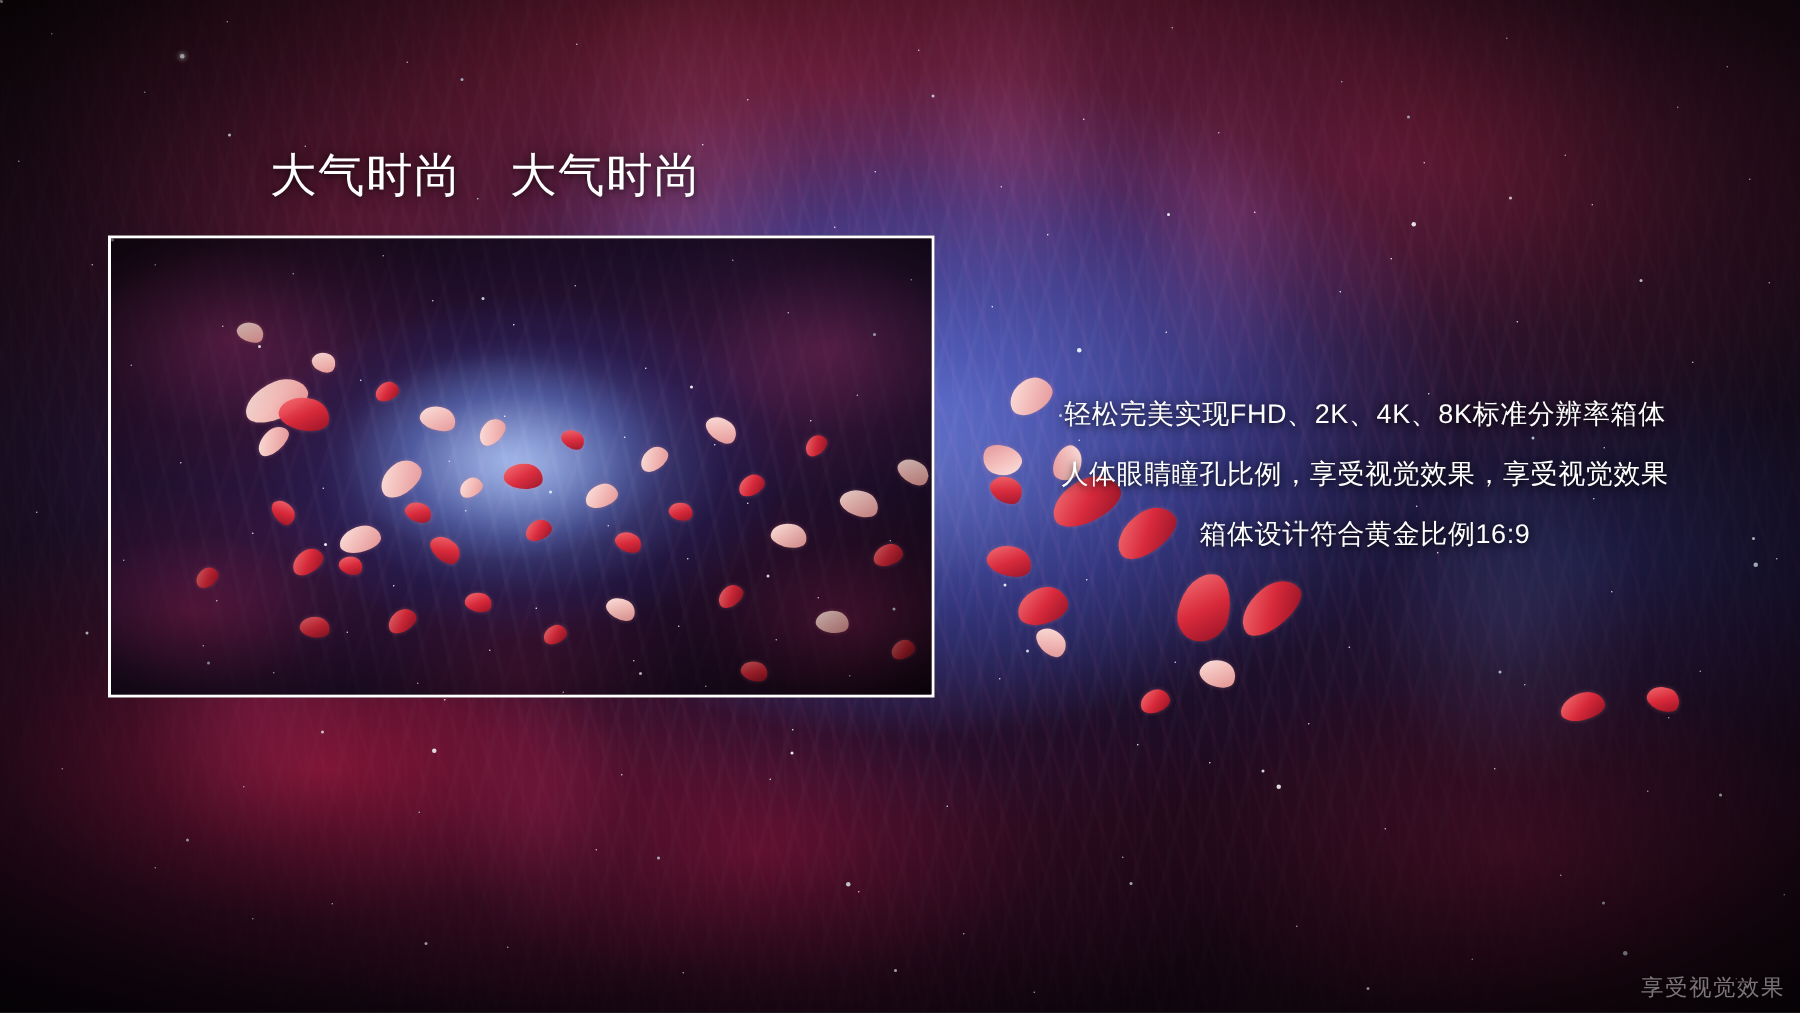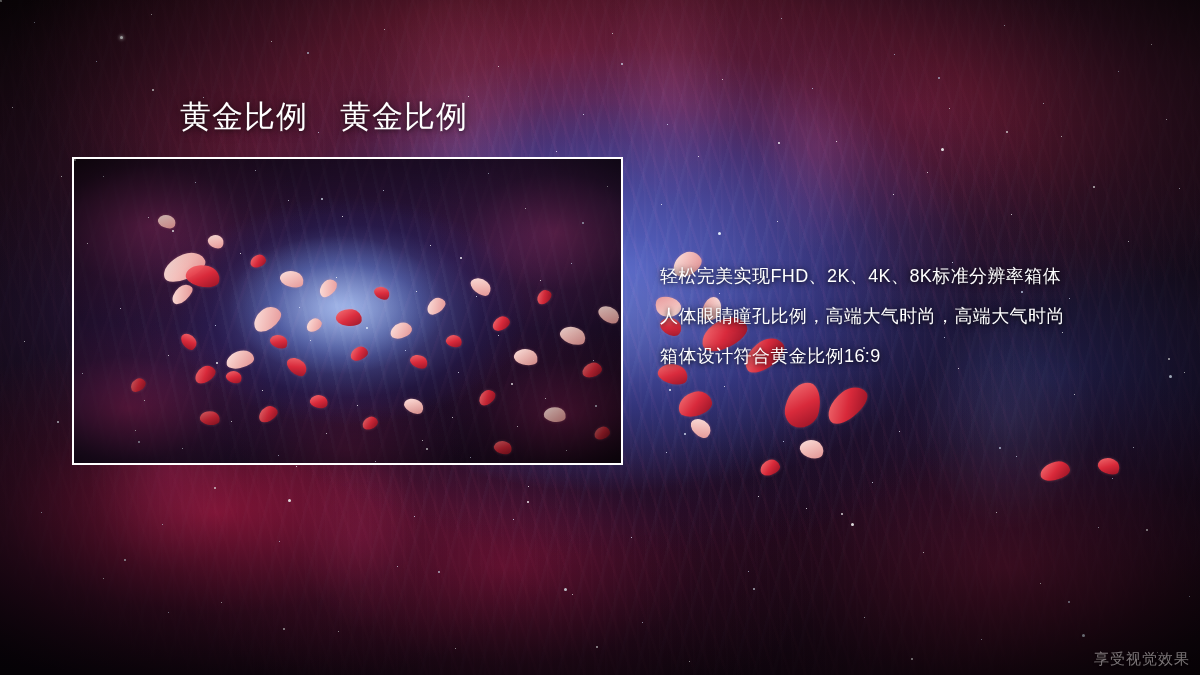--- a/index.html
+++ b/index.html
@@ -194,21 +194,21 @@
     font-size:31px; line-height:36px;
     color:#ffffff; letter-spacing:1px; white-space:pre;
     text-shadow:0 1px 5px rgba(0,0,0,0.62), 0 0 14px rgba(0,0,0,0.42);
   }
   #body-text {
     position:absolute; left:660px; top:256px; width:500px;
     font-size:18px; line-height:40px;
     color:#ffffff; letter-spacing:0.4px; white-space:nowrap;
     text-shadow:0 1px 4px rgba(0,0,0,0.72), 0 0 10px rgba(0,0,0,0.48);
   }
-  #body-text div { height:40px; }
+  #body-text div { height:40px;text-align:center; }
 
   #watermark {
     position:absolute; right:10px; bottom:7px;
     font-size:15px; line-height:18px; letter-spacing:1px;
     color:rgba(205,198,200,0.58);
     text-shadow:0 1px 2px rgba(0,0,0,0.55);
   }
 </style>
 </head>
 <body>
@@ -398,23 +398,23 @@
         <div class="petal deep" style="left: 56px; top: 220px; width: 16px; height: 12px; transform: rotate(-30deg);">
           <b></b>
         </div>
         <div class="petal deep" style="left: 420px; top: 282px; width: 18px; height: 13px; transform: rotate(20deg);">
           <b></b>
         </div>
       </div>
     <div class="panel-sky panel-vignette"></div>
   </div>
 
-  <div id="title">黄金比例　黄金比例</div>
+  <div id="title">大气时尚　大气时尚</div>
 
   <div id="body-text">
     <div>轻松完美实现FHD、2K、4K、8K标准分辨率箱体</div>
-    <div>人体眼睛瞳孔比例，高端大气时尚，高端大气时尚</div>
+    <div>人体眼睛瞳孔比例，享受视觉效果，享受视觉效果</div>
     <div>箱体设计符合黄金比例16:9</div>
   </div>
 
   <div id="watermark">享受视觉效果</div>
 
 </div>
 
 </body></html>

